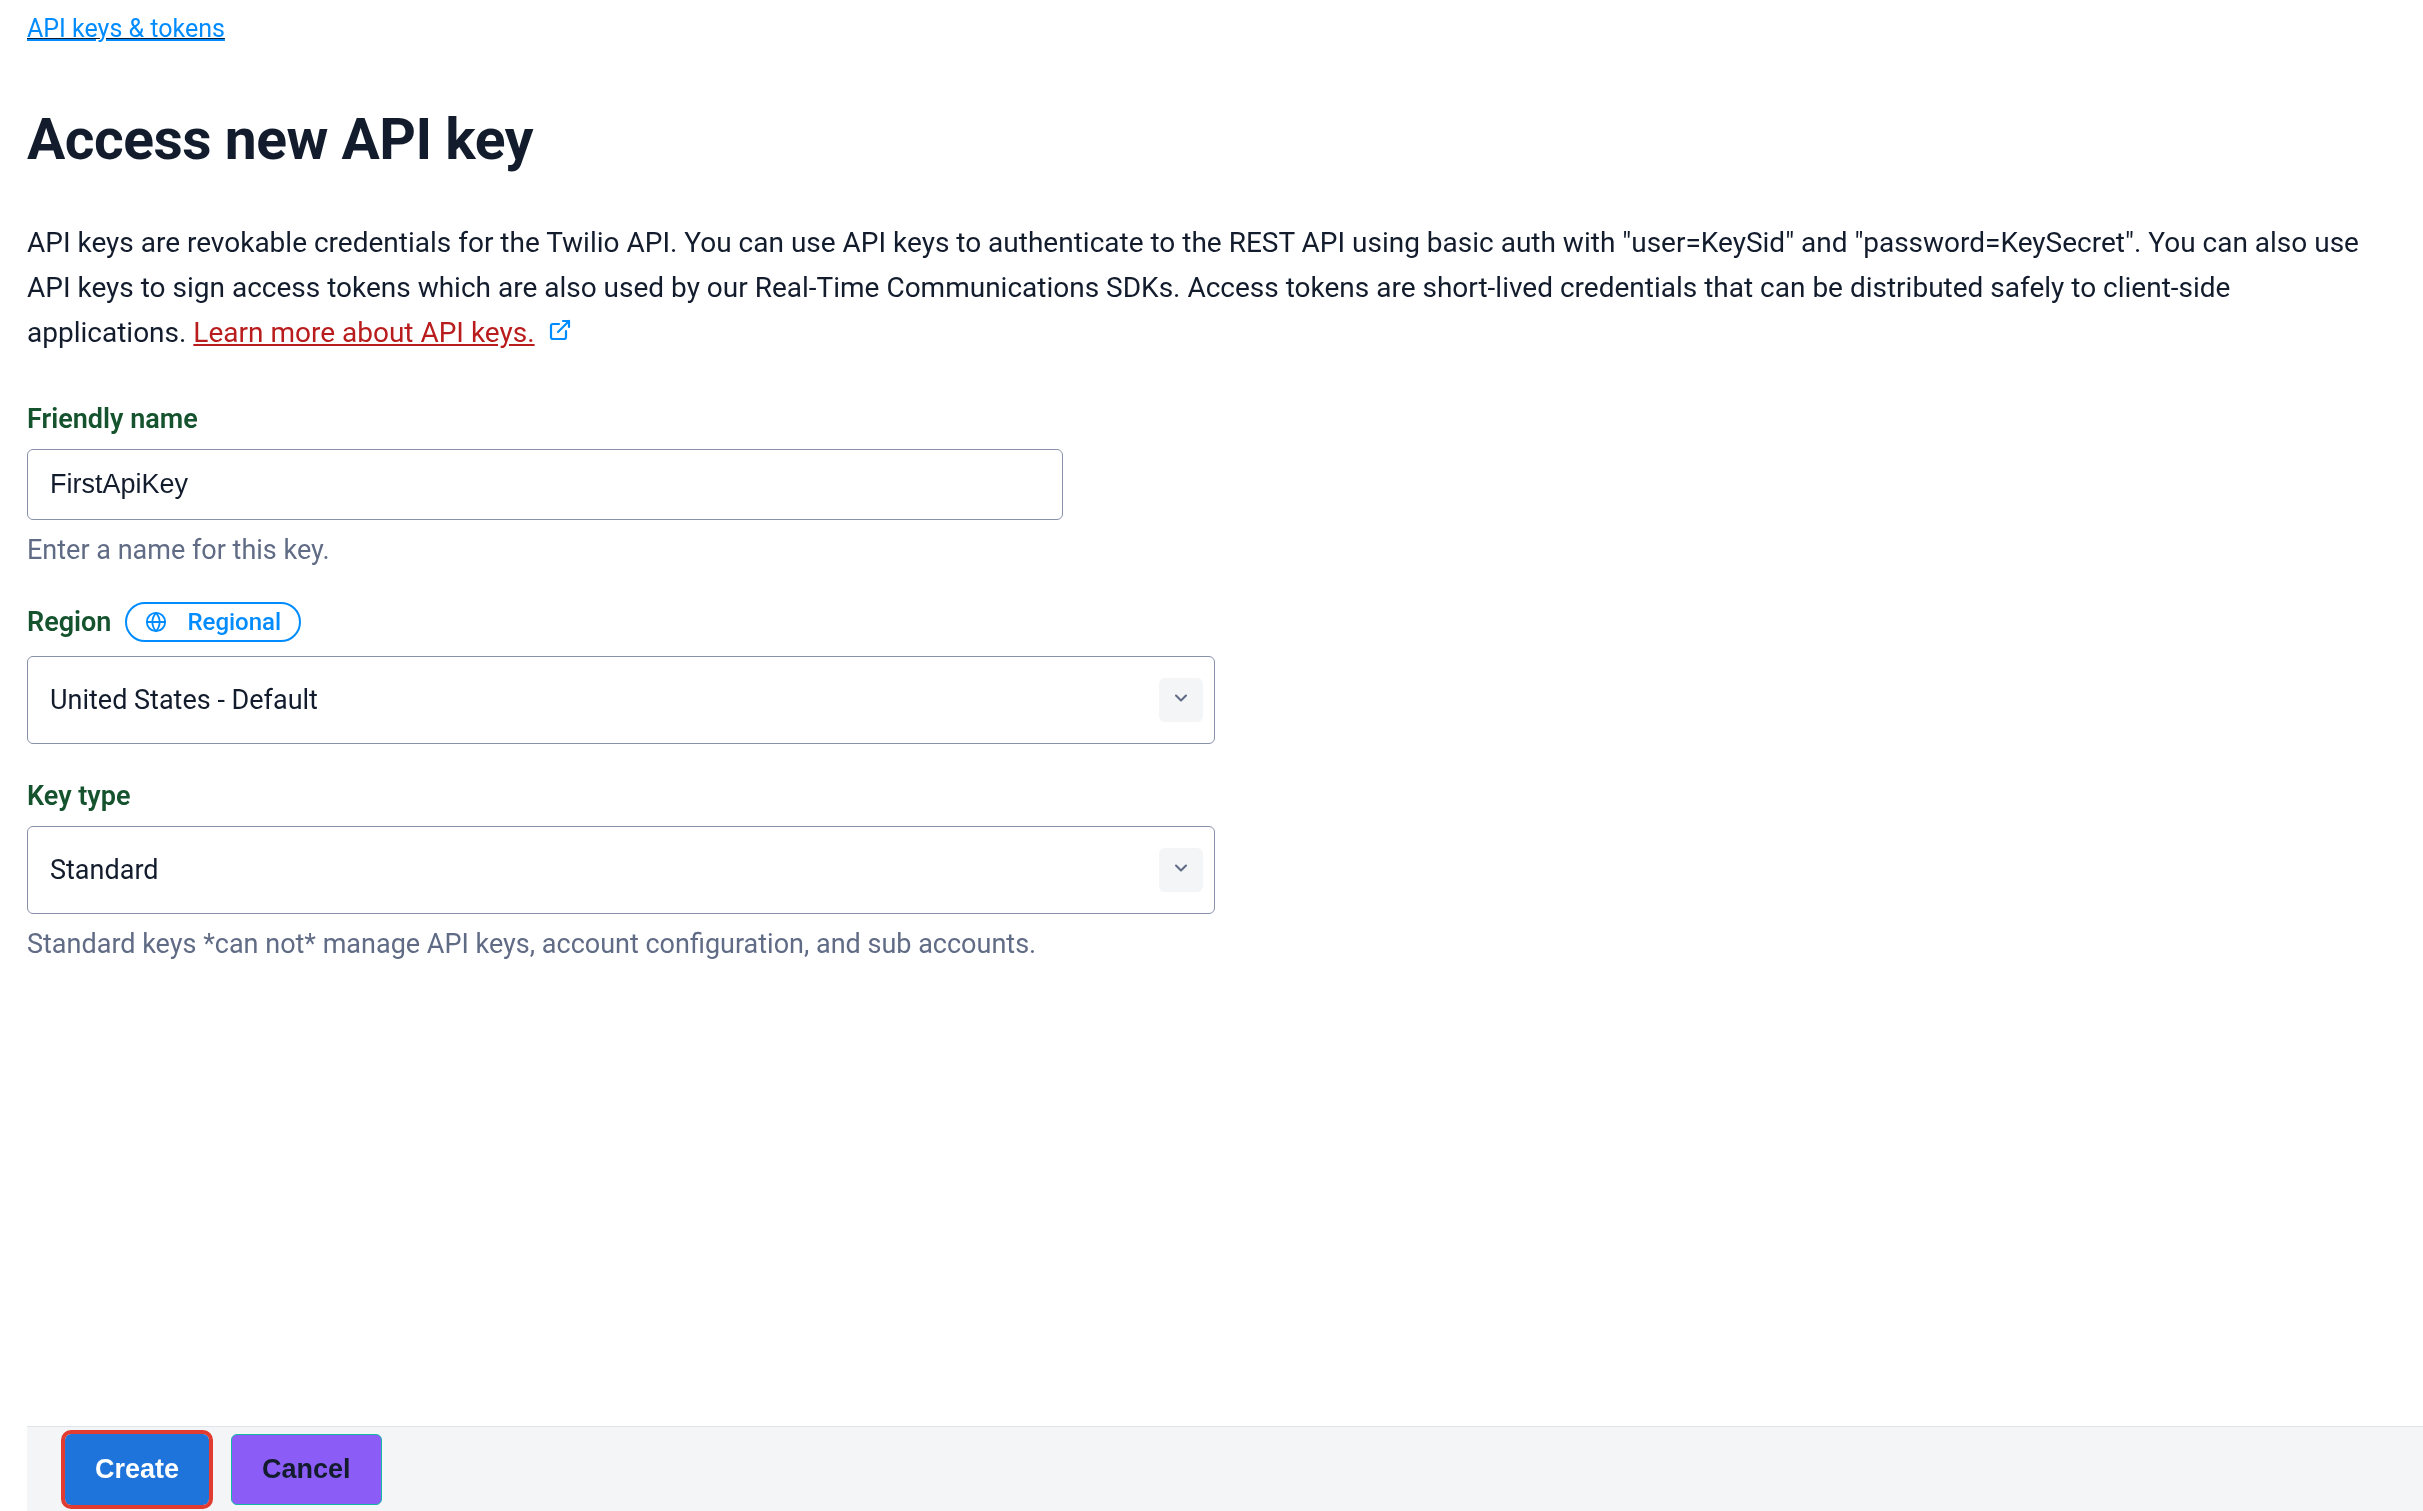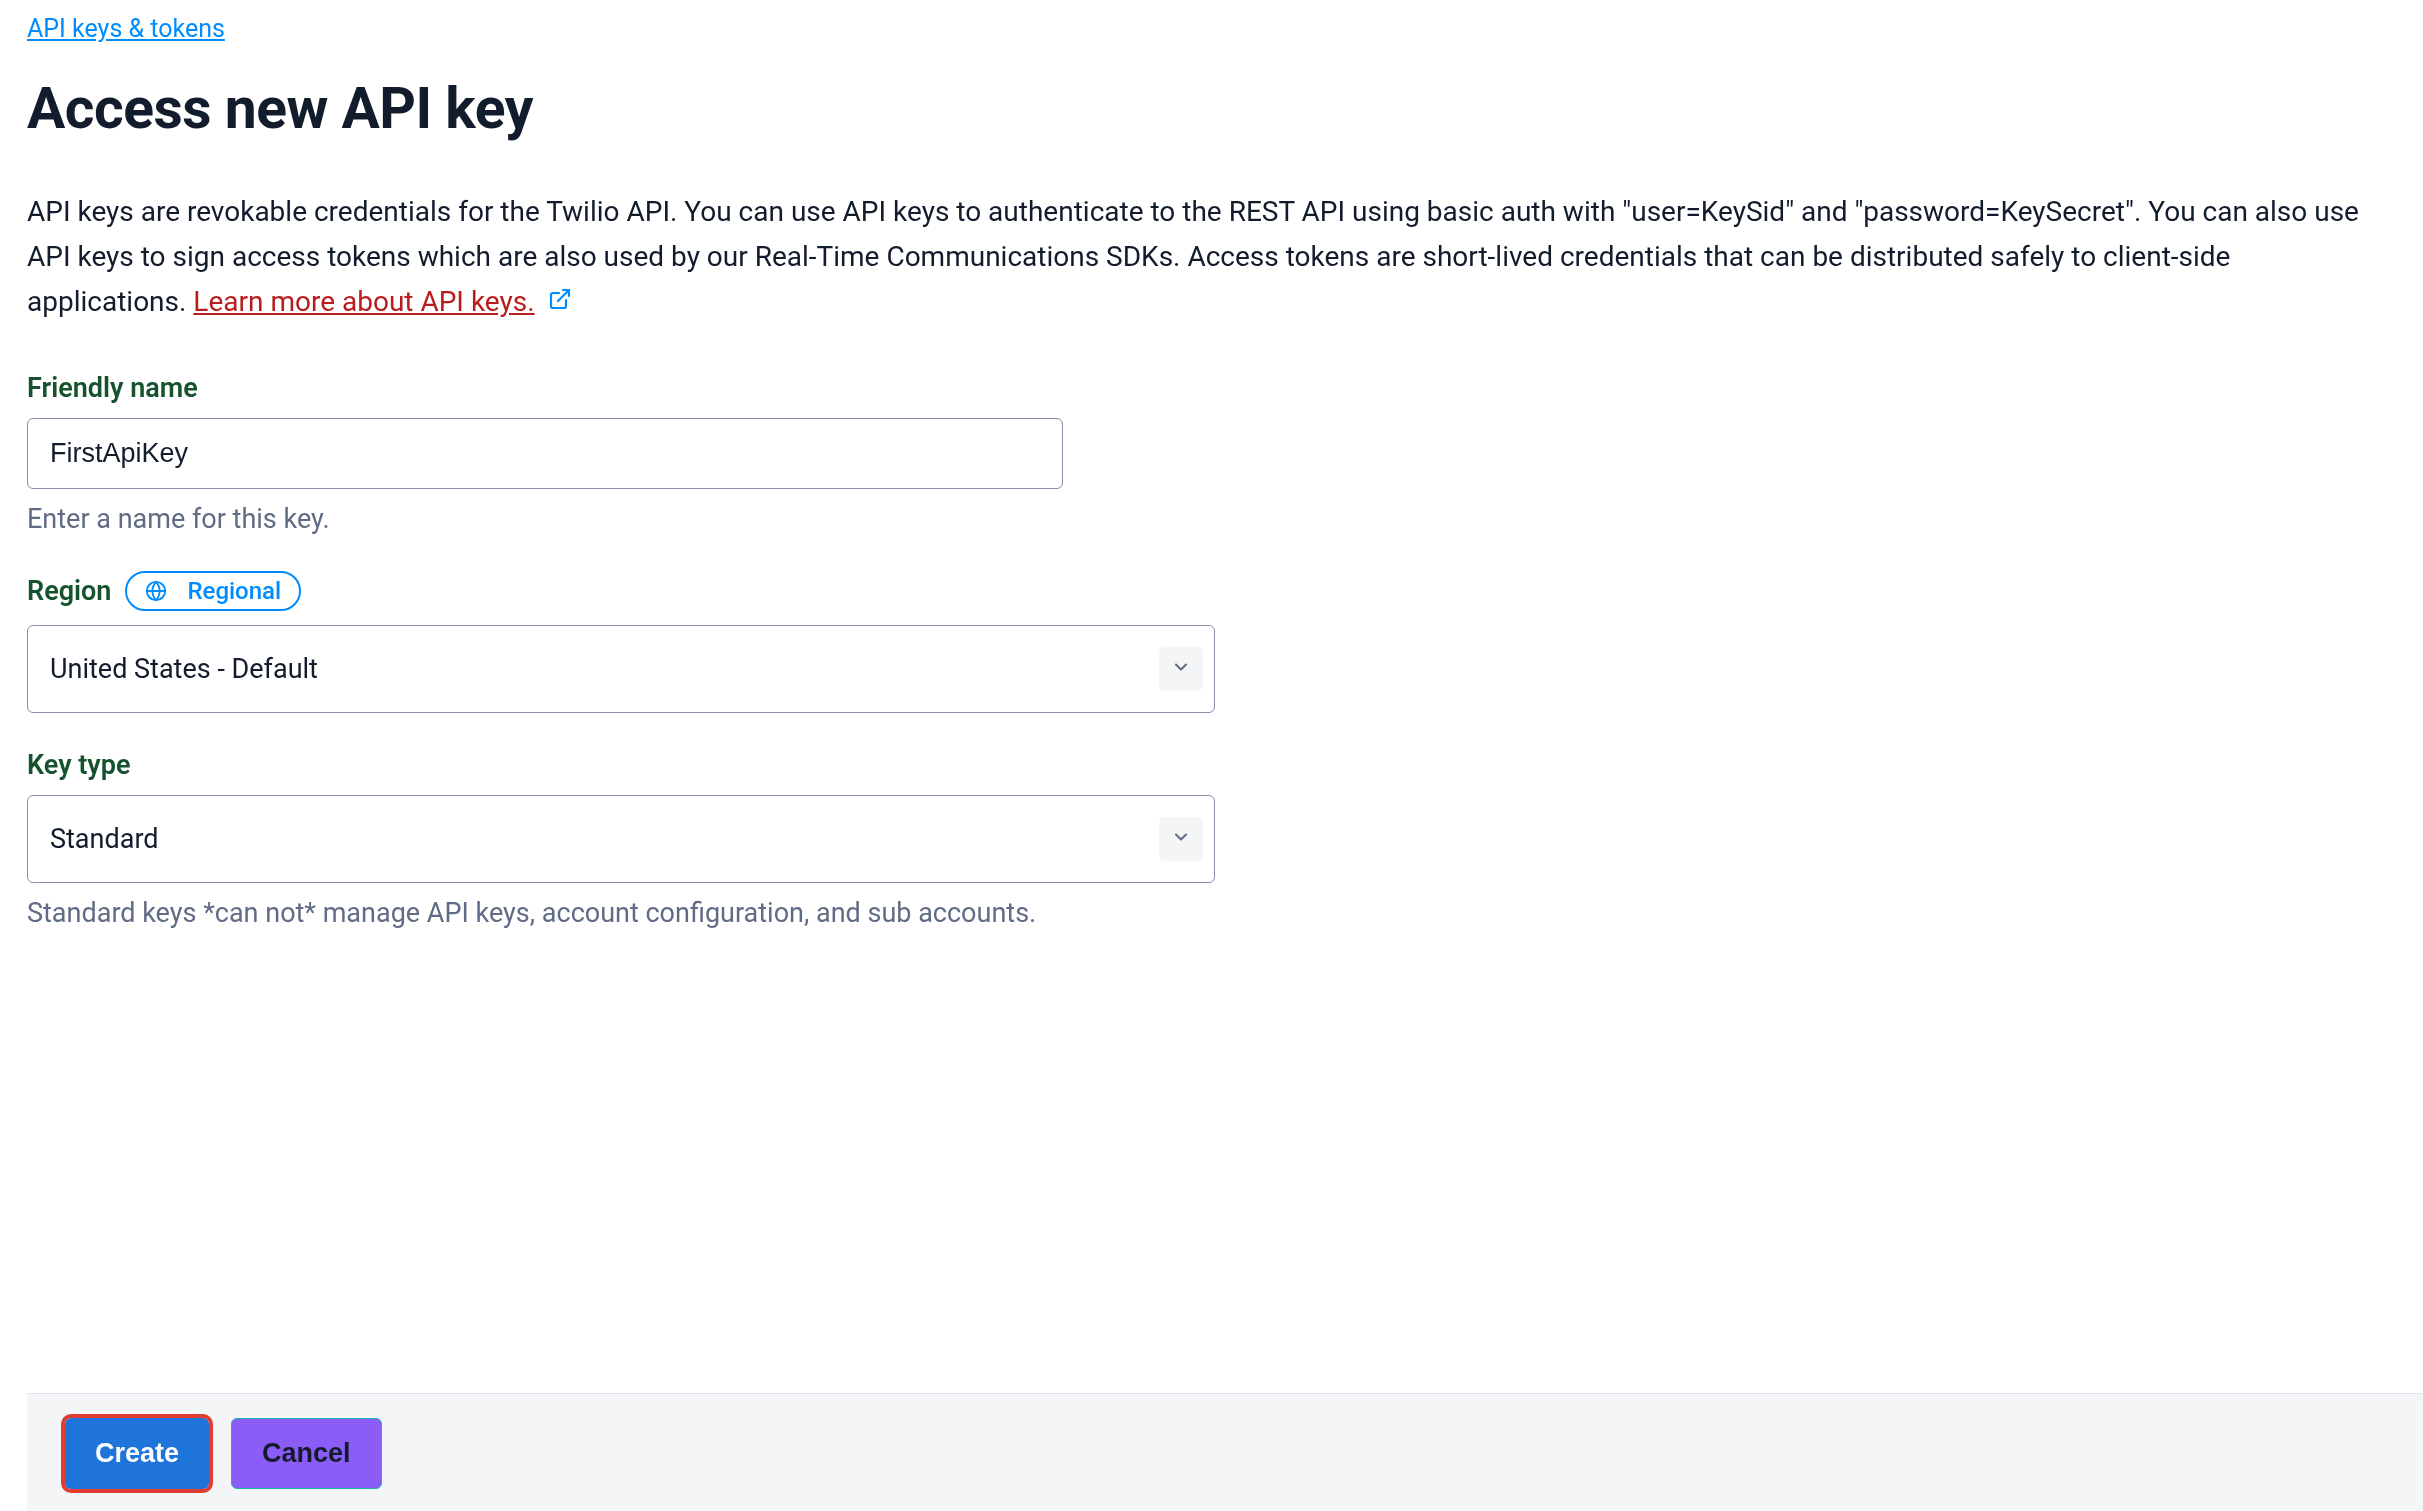--- a/index.html
+++ b/index.html
@@ -9,21 +9,22 @@
       color: #121c2d;
       width: 2424px;
       height: 1512px;
       position: relative;
     }
     .page {
       padding: 14px 27px 0 27px;
       width: 100%;
     }
     .breadcrumb {
-      margin-bottom: 32px;
+      margin-bottom: 63px;
+      text-decoration: underline;
     }
     .breadcrumb a {
       color: #008cff;
       font-size: 25px;
       text-decoration: underline;
       font-weight: 400;
     }
     .page-title {
       font-size: 57px;
       font-weight: 700;
@@ -124,21 +125,21 @@
       border-radius: 6px;
       display: flex;
       align-items: center;
       justify-content: center;
     }
     .footer-bar {
       position: absolute;
       left: 27px;
       right: 0;
       bottom: 0;
-      height: 119px;
+      height: 86px;
       background: #f4f5f7;
       border-top: 1px solid #e1e3ea;
       display: flex;
       align-items: center;
       padding-left: 38px;
       gap: 22px;
     }
     .btn {
       height: 71px;
       padding: 0 30px;

